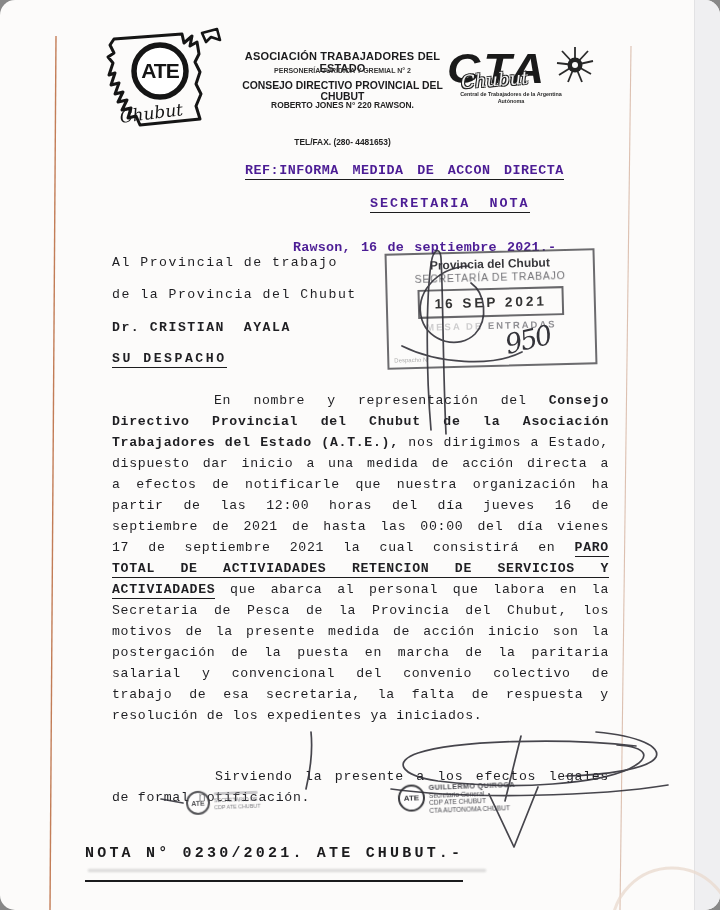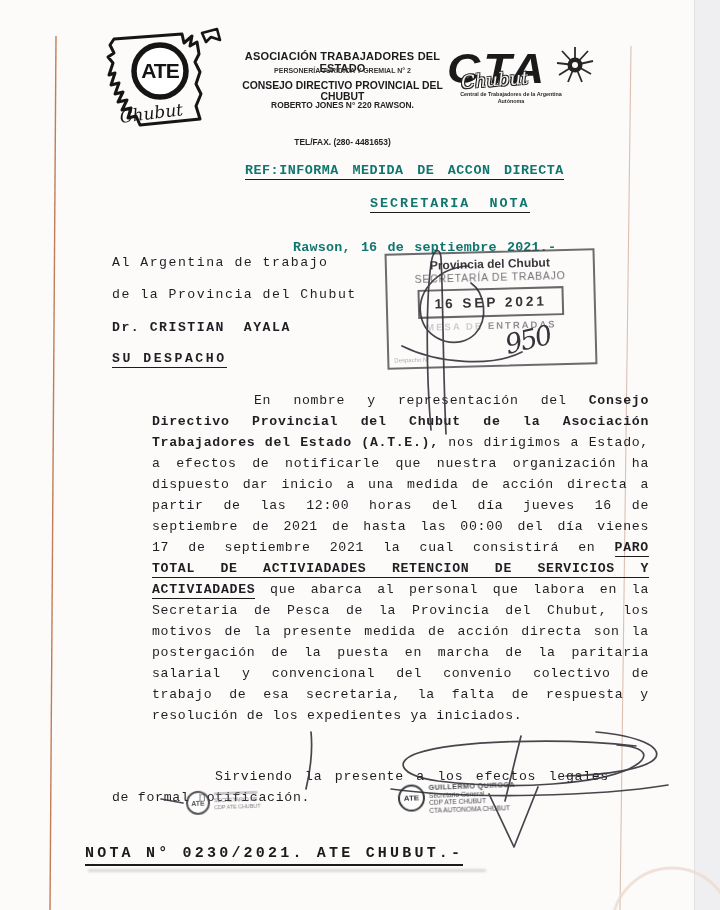--- a/index.html
+++ b/index.html
@@ -1,17 +1,17 @@
 <!DOCTYPE html>
 <html><head>
 <meta charset="utf-8">
 <style>
   html,body{margin:0;padding:0;background:#888;}
   #page{position:relative;width:720px;height:910px;background:#fcfbfa;overflow:hidden;
-        font-family:"Liberation Sans",sans-serif;color:#1f1f23;}
+        font-family:"Liberation Sans",sans-serif;color:#1f1f23;border-radius:15px;}
   .abs{position:absolute;}
   
   #scan-band{left:694px;top:0;width:26px;height:910px;background:#efeff1;border-left:1px solid #e2e2e4;}
   
   .mono{font-family:"Liberation Mono","DejaVu Sans Mono",monospace;font-size:13.2px;color:#1f1f23;}
   .b{font-weight:700;}
   .u{border-bottom:1.6px solid #1c1c1e;padding-bottom:1px;}
   
   #org-block{left:230px;top:0;width:225px;text-align:center;color:#1b1b1d;}
   .org1{position:absolute;top:50px;width:225px;font-size:11px;font-weight:700;letter-spacing:.2px;}
@@ -22,27 +22,27 @@
   
   #cta{left:447px;top:47px;width:150px;height:66px;}
   #cta-acronym{position:absolute;left:0;top:-6px;font-size:46px;font-weight:700;font-style:italic;
       letter-spacing:3px;color:#1a1a1a;transform:scaleY(.92);}
   #cta-script{position:absolute;left:14px;top:22px;font-family:"DejaVu Serif",serif;font-style:italic;
       font-size:18px;color:#f2f2f2;transform:rotate(-4deg);
       text-shadow:1px 1px 0 #222,-1px -1px 0 #222,1px -1px 0 #222,-1px 1px 0 #222;}
   #cta-cap{position:absolute;left:0;top:44px;width:128px;text-align:center;font-size:5.4px;
       font-weight:700;color:#2a2a2a;line-height:6.5px;}
   
-  .ref{font-family:"Liberation Mono","DejaVu Sans Mono",monospace;font-weight:700;color:#0f766e;}
+  .ref{font-family:"Liberation Mono","DejaVu Sans Mono",monospace;font-weight:700;color:#4c1d95;}
   #ref1{left:245px;top:163px;font-size:13.4px;letter-spacing:.5px;word-spacing:5px;}
   #ref2{left:370px;top:196px;font-size:13.4px;letter-spacing:2px;word-spacing:9px;}
   #dateline{left:293px;top:240px;font-size:13.4px;letter-spacing:.2px;word-spacing:2px;}
   .rcpt{left:112px;white-space:pre;letter-spacing:1.5px;}
   
-  #body-par{left:112px;top:390px;width:497px;margin-left:40px;}
+  #body-par{left:112px;top:390px;width:497px;}
   #closing{left:112px;top:733px;width:497px;margin-top:33px;}
   .body-line{line-height:21px;font-family:"Liberation Mono","DejaVu Sans Mono",monospace;
       font-size:13.2px;letter-spacing:.7px;color:#1f1f23;
       text-align:justify;text-align-last:justify;text-justify:inter-word;}
   .body-line.lastline{text-align-last:left;}
   
   #stamp{left:386px;top:251px;width:206px;height:112px;border:2.5px solid rgba(66,66,70,.78);
       transform:rotate(-1.5deg);color:#3c3c40;text-align:center;background:rgba(255,255,255,.0);}
   #stamp .s1{margin-top:4px;font-size:12px;font-weight:700;color:#38383c;}
   #stamp .s2{font-size:10.5px;letter-spacing:.8px;color:#4c4c52;opacity:.8;filter:blur(.3px);}
@@ -63,21 +63,21 @@
   #sig-left .ate-mini{width:20px;height:20px;font-size:7px;}
   #sig-right .ate-mini{width:23px;height:23px;font-size:8px;}
   .sigtext{line-height:7.5px;color:#4a4a50;}
   #sig-left .sigtext{font-size:5.4px;line-height:7px;color:#6a6a70;}
   #sig-right .name{font-size:7.2px;font-weight:700;letter-spacing:.4px;}
   #sig-right .role{font-size:6.6px;}
   .ill-bar{height:3.5px;background:#8f8f96;border-radius:2px;opacity:.55;margin:1.5px 0;}
   
   #nota{left:85px;top:845px;font-family:"Liberation Mono","DejaVu Sans Mono",monospace;
       font-size:15px;font-weight:700;letter-spacing:3.2px;color:#1b1b1d;
-      border-bottom:2px solid #1b1b1d;padding-bottom:2px;}
+      border-bottom:2px solid #1b1b1d;padding-bottom:18px;}
   #nota-echo{left:88px;top:869px;width:398px;height:3px;background:#9b9b9b;opacity:.35;filter:blur(1.2px);}
   svg{display:block;}
   #marks,#pen{left:0;top:0;pointer-events:none;}
 </style>
 </head>
 <body>
 
 <div id="page">
 
   <div id="scan-band" class="abs"></div>
@@ -125,21 +125,21 @@
     <div id="cta-cap">
       <div>Central de Trabajadores de la Argentina</div>
       <div>Autónoma</div>
     </div>
   </div>
 
   <div id="ref1" class="abs ref u">REF:INFORMA MEDIDA DE ACCON DIRECTA</div>
   <div id="ref2" class="abs ref u">SECRETARIA NOTA</div>
   <div id="dateline" class="abs ref">Rawson, 16 de septiembre 2021.-</div>
 
-  <div class="abs mono rcpt" style="top:255px">Al Argentina de trabajo</div>
+  <div class="abs mono rcpt" style="top:255px">Al Provincial de trabajo</div>
   <div class="abs mono rcpt" style="top:287px">de la Provincia del Chubut</div>
   <div class="abs mono rcpt b" style="top:320px">Dr. CRISTIAN  AYALA</div>
   <div class="abs mono rcpt b u" style="top:351px;letter-spacing:2.5px">SU DESPACHO</div>
 
   <div id="stamp" class="abs">
     <div class="s1">Provincia del Chubut</div>
     <div class="s2">SECRETARÍA DE TRABAJO</div>
     <div class="datebox">
       <span class="sdate">16 SEP 2021</span>
     </div>
@@ -148,29 +148,29 @@
       <span class="clear">ENTRADAS</span>
     </div>
     <div class="sfoot">Despacho N°</div>
     <div id="hand950">950</div>
   </div>
 
   <div id="body-par" class="abs">
       <div class="body-line" style="padding-left: 102px;"><span>En nombre y representación del </span><span class="b">Consejo</span></div>
       <div class="body-line"><span class="b">Directivo Provincial del Chubut de la Asociación</span></div>
       <div class="body-line"><span class="b">Trabajadores del Estado (A.T.E.),</span><span> nos dirigimos a Estado,</span></div>
+      <div class="body-line"><span>dispuesto dar inicio a una medida de acción directa a</span></div>
       <div class="body-line"><span>a efectos de notificarle que nuestra organización ha</span></div>
-      <div class="body-line"><span>dispuesto dar inicio a una medida de acción directa a</span></div>
       <div class="body-line"><span>partir de las 12:00 horas del día jueves 16 de</span></div>
       <div class="body-line"><span>septiembre de 2021 de hasta las 00:00 del día vienes</span></div>
       <div class="body-line"><span>17 de septiembre 2021 la cual consistirá en </span><span class="b u">PARO</span></div>
       <div class="body-line"><span class="b u">TOTAL DE ACTIVIADADES RETENCION DE SERVICIOS Y</span></div>
       <div class="body-line"><span class="b u">ACTIVIADADES</span><span> que abarca al personal que labora en la</span></div>
       <div class="body-line"><span>Secretaria de Pesca de la Provincia del Chubut, los</span></div>
-      <div class="body-line"><span>motivos de la presente medida de acción directa son la</span></div>
+      <div class="body-line"><span>motivos de la presente medida de acción inicio son la</span></div>
       <div class="body-line"><span>postergación de la puesta en marcha de la paritaria</span></div>
       <div class="body-line"><span>salarial y convencional del convenio colectivo de</span></div>
       <div class="body-line"><span>trabajo de esa secretaria, la falta de respuesta y</span></div>
       <div class="body-line lastline"><span>resolución de los expedientes ya iniciados.</span></div>
     </div>
   <div id="closing" class="abs">
       <div class="body-line" style="padding-left: 103px;"><span>Sirviendo la presente a los efectos legales</span></div>
       <div class="body-line lastline"><span>de formal notificación.</span></div>
     </div>
 

